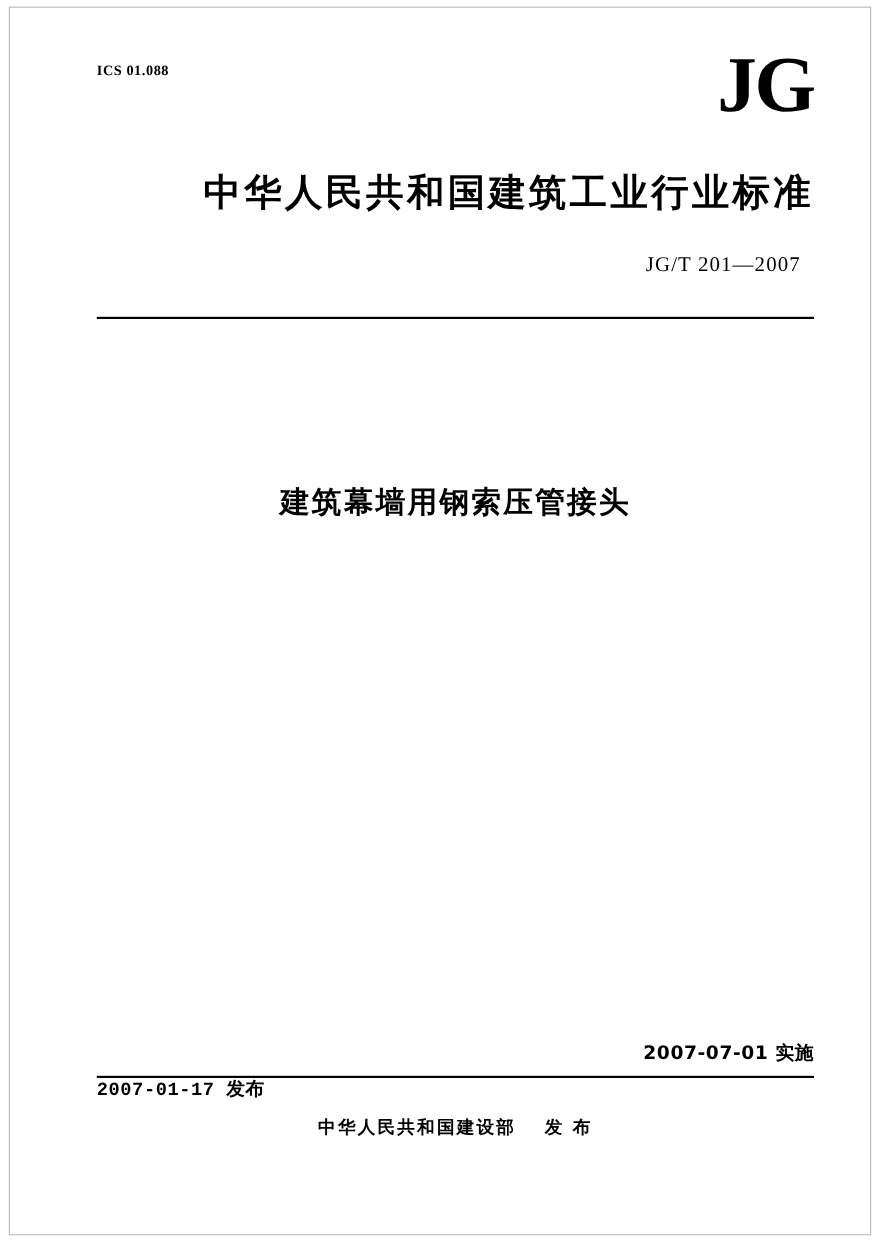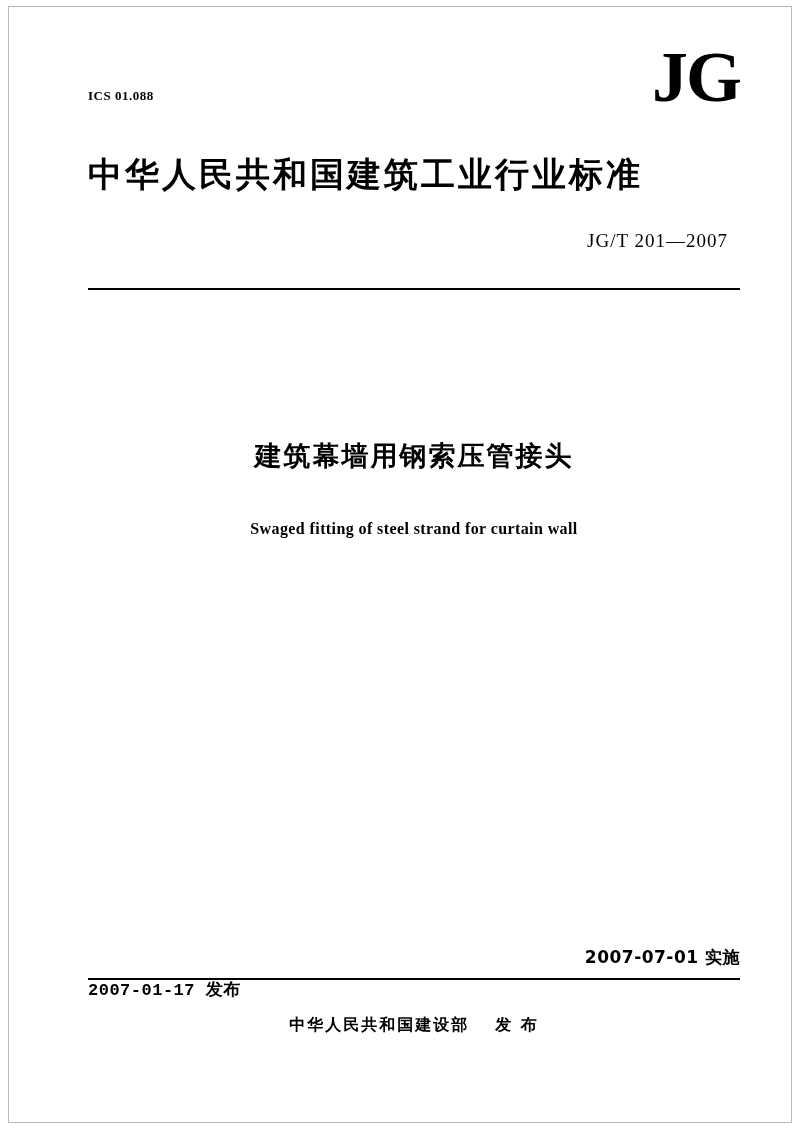--- a/index.html
+++ b/index.html
@@ -41,41 +41,40 @@
   }
 
   .ics {
     position: absolute;
     left: 0;
     top: 16px;
     font-family: "Liberation Serif", serif;
     font-weight: bold;
     font-size: 13px;
     letter-spacing: 0.5px;
-    margin-top: 32px;
   }
 
   .jg-logo {
     position: absolute;
     right: 0;
     top: 0;
     font-family: "Liberation Serif", serif;
     font-weight: bold;
     font-size: 72px;
     line-height: 74px;
     letter-spacing: -2px;
     color: #000;
   }
 
   .cn-title {
     position: absolute;
     left: 0;
     top: 112px;
     width: 652px;
-    text-align: left;
+    text-align: right;
     font-family: "DejaVu Sans", sans-serif;
     font-weight: bold;
     font-size: 34px;
     letter-spacing: 3px;
     white-space: nowrap;
   }
 
   .std-no {
     position: absolute;
     right: 12px;
@@ -174,21 +173,20 @@
     <div class="jg-logo">JG</div>
 
     <div class="cn-title">中华人民共和国建筑工业行业标准</div>
 
     <div class="std-no">JG/T 201—2007</div>
 
     <div class="rule-top"></div>
 
     <div class="doc-title-cn">建筑幕墙用钢索压管接头</div>
 
-    <div class="doc-title-en">Swaged fitting of steel strand for curtain wall</div>
 
     <div class="date-issue">2007-01-17 发布</div>
 
     <div class="date-effective">2007-07-01 实施</div>
 
     <div class="rule-bottom"></div>
 
     <div class="publisher">
       <span>中华人民共和国建设部</span><span class="gap"></span><span>发 布</span>
     </div>

